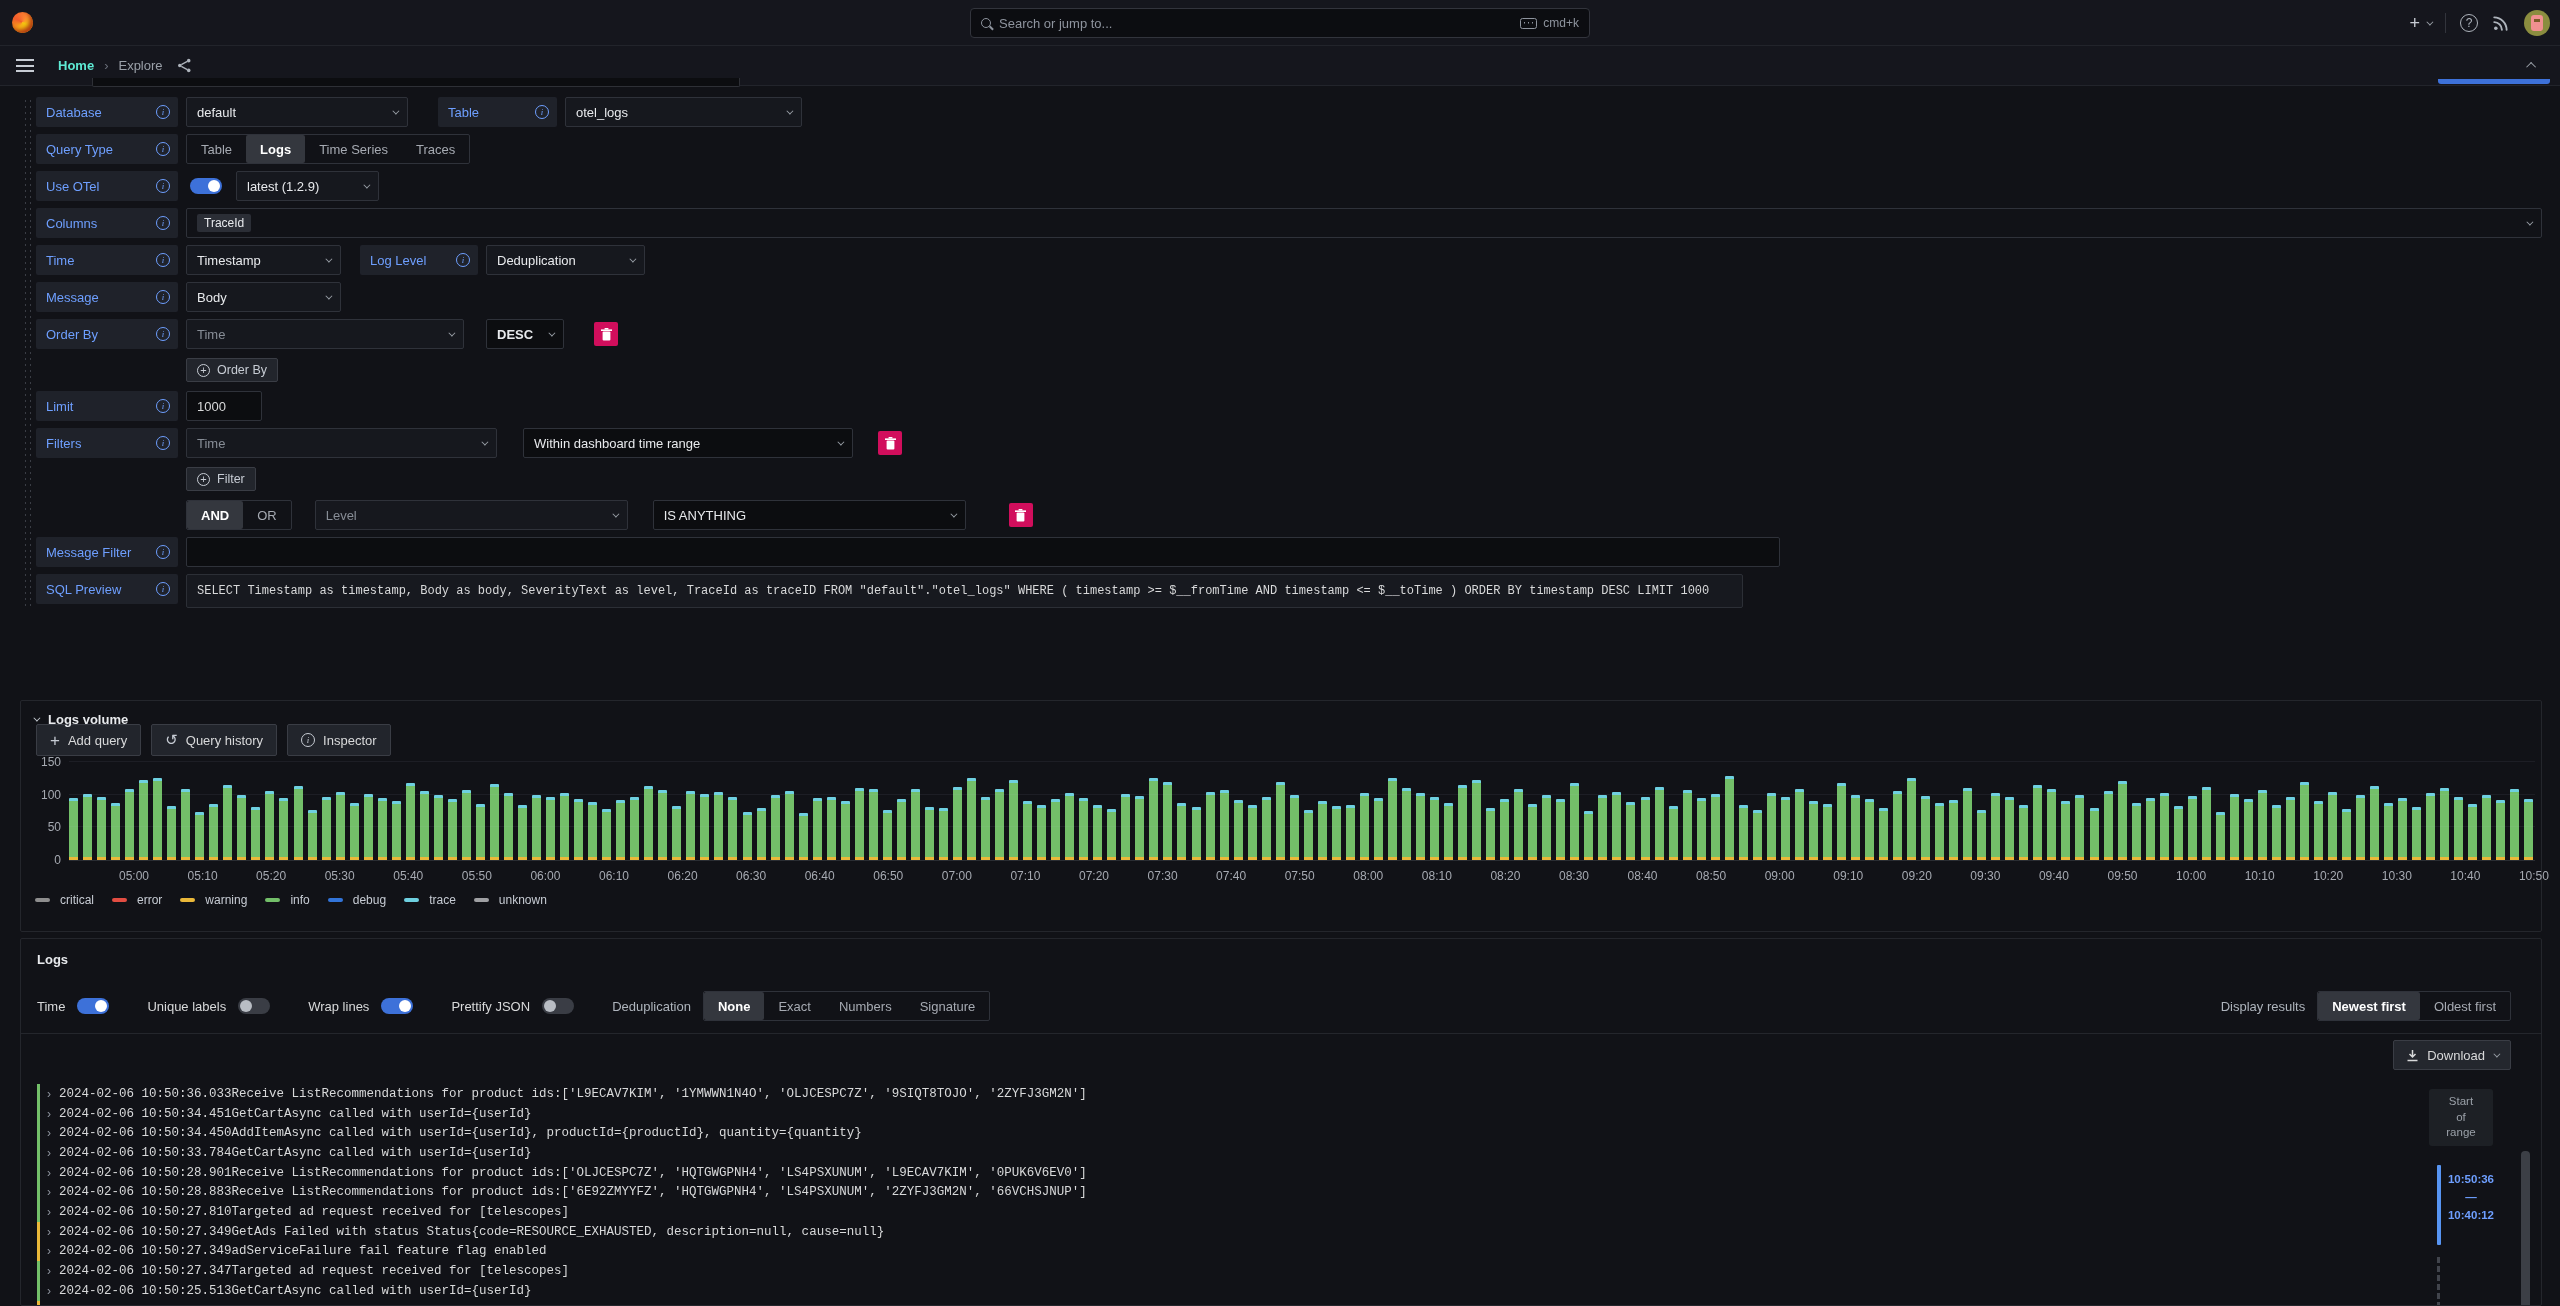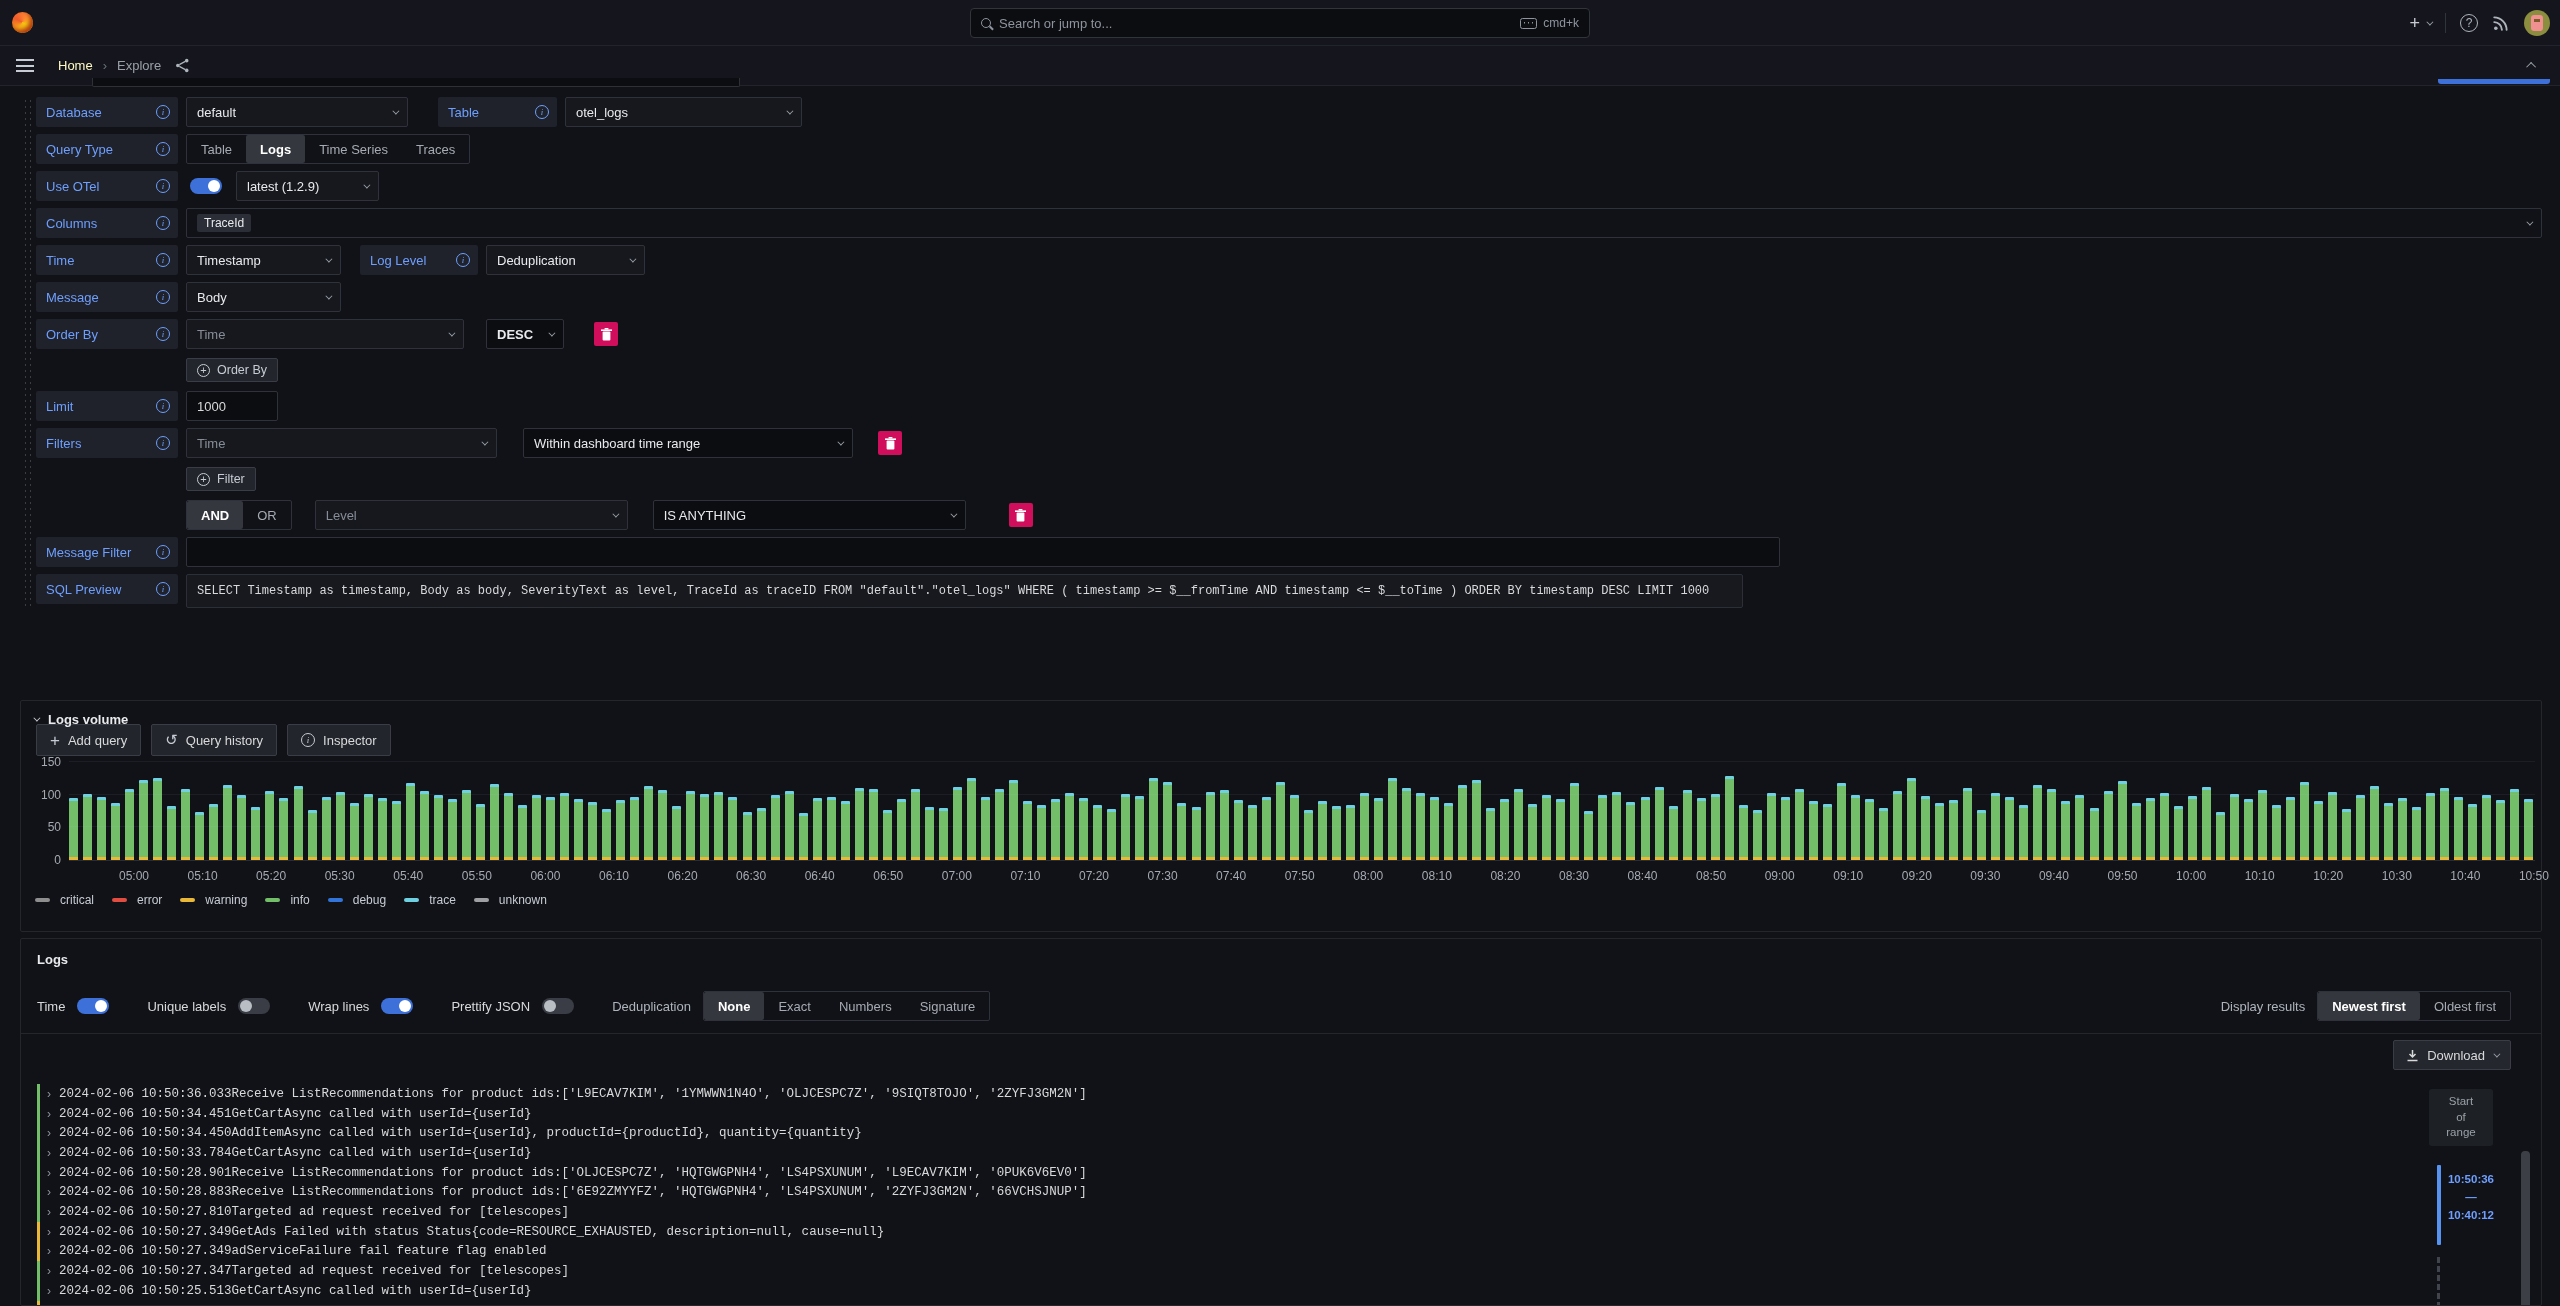--- a/index.html
+++ b/index.html
@@ -36,21 +36,21 @@
   .chev { display:inline-block; width:7px; height:7px; border-right:1.6px solid #9aa0a8; border-bottom:1.6px solid #9aa0a8; }
   .chev.down { transform:rotate(45deg) translateY(-2px); }
   .chev.up { transform:rotate(-135deg) translateY(-2px); }
   .chev.sm { width:5px; height:5px; }
 
   
   .crumbbar { position:absolute; left:0; top:46px; width:2560px; height:40px; background:#15161d;
               border-bottom:1px solid #22242b; display:flex; align-items:center; padding:0 16px; }
   .burger { width:18px; height:13px; border-top:2px solid #c7ccd4; border-bottom:2px solid #c7ccd4; position:relative; margin-right:24px; }
   .burger::after { content:""; position:absolute; left:0; top:3.5px; width:18px; height:2px; background:#c7ccd4; }
-  .crumb-home { color:#fef9c3; font-weight:400; }
+  .crumb-home { color:#5eead4; font-weight:700; }
   .crumb-sep { color:#6b707a; margin:0 10px; }
   .crumb-cur { color:#9aa0a8; }
   .share-svg { margin-left:14px; }
   .crumb-right { margin-left:auto; display:flex; align-items:center; padding-right:8px; }
 
   
   .ds-sliver { position:absolute; left:92px; top:78px; width:648px; height:9px; background:#0c0d10;
                border:1px solid #2e3036; border-top:none; border-radius:0 0 2px 2px; }
   .runq-sliver { position:absolute; right:10px; top:79px; width:112px; height:5px; background:#3d71d9; border-radius:0 0 3px 3px; }
 
@@ -305,21 +305,21 @@
       <span class="plus-circ"></span>
       <span>Order By</span>
     </button>
   </div>
 
   <div class="qrow">
     <div class="flabel">
       <span>Limit</span>
         <span class="ico-info">i</span>
     </div>
-    <div class="inputbox" style="width:92px;">
+    <div class="inputbox" style="width:76px;">
       <span>1000</span>
     </div>
   </div>
 
   <div class="qrow">
     <div class="flabel">
       <span>Filters</span>
         <span class="ico-info">i</span>
     </div>
     <div class="sel ghost" style="width:311px;">

